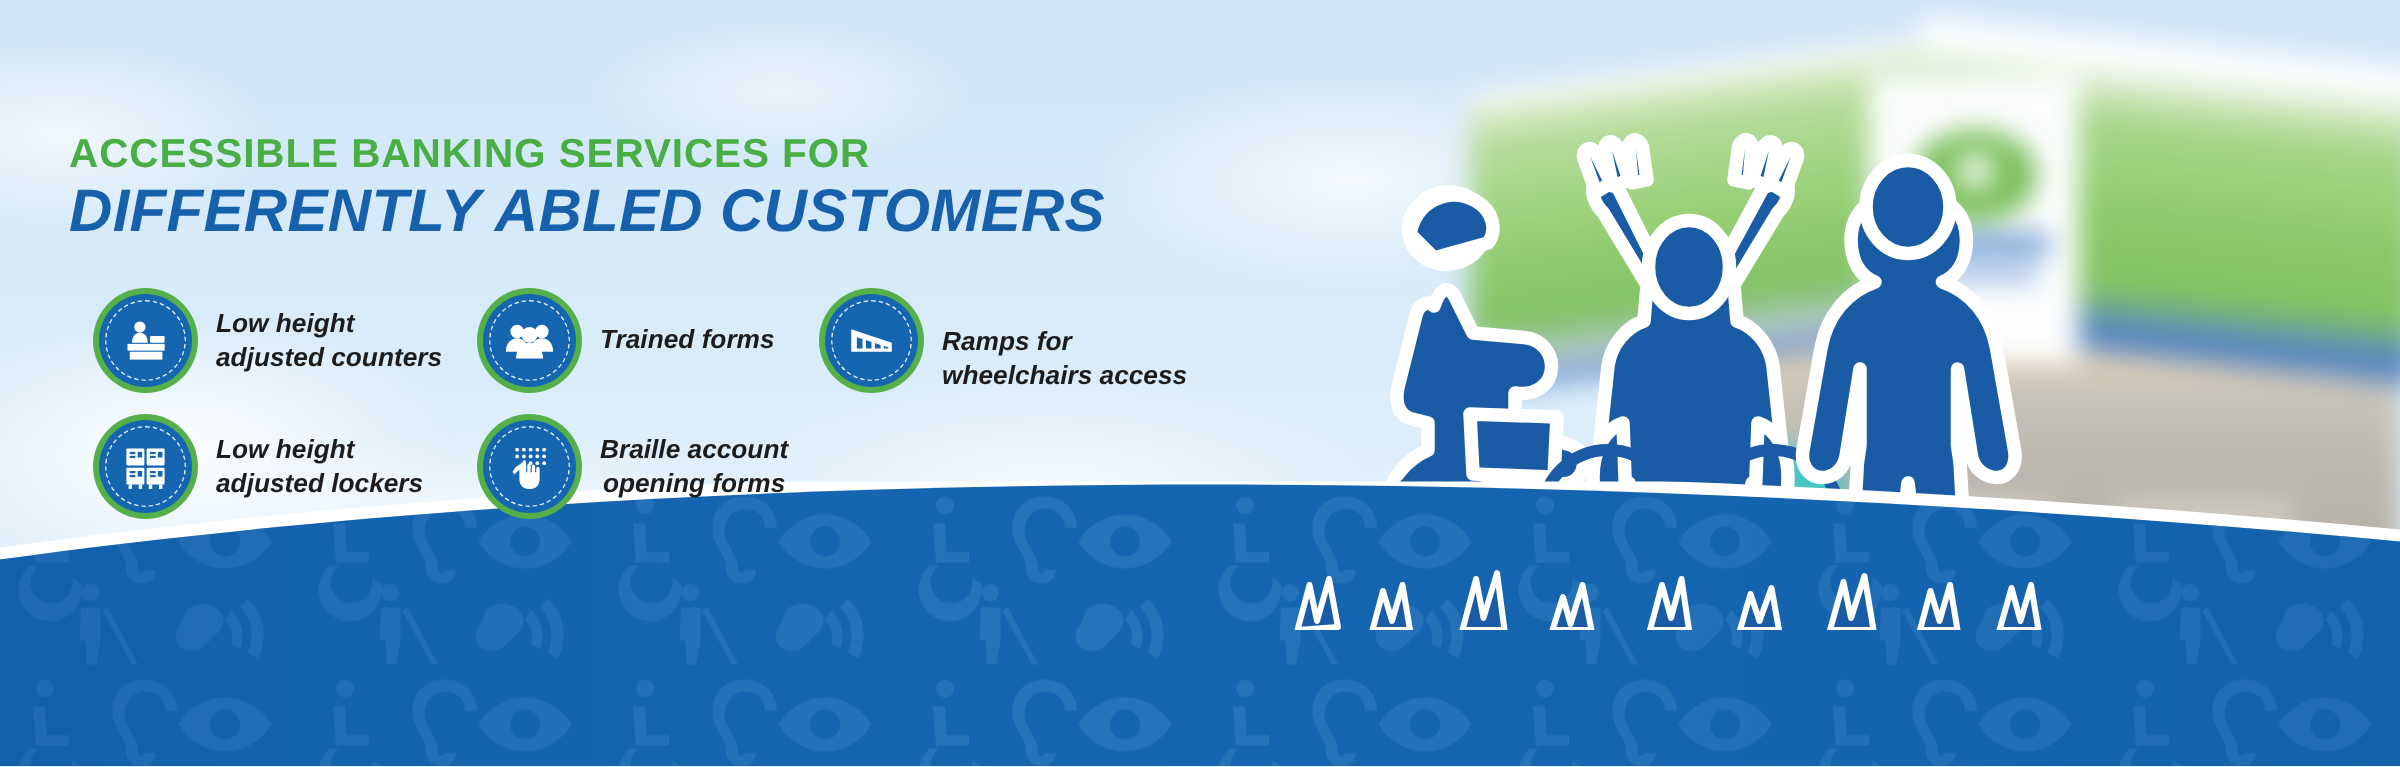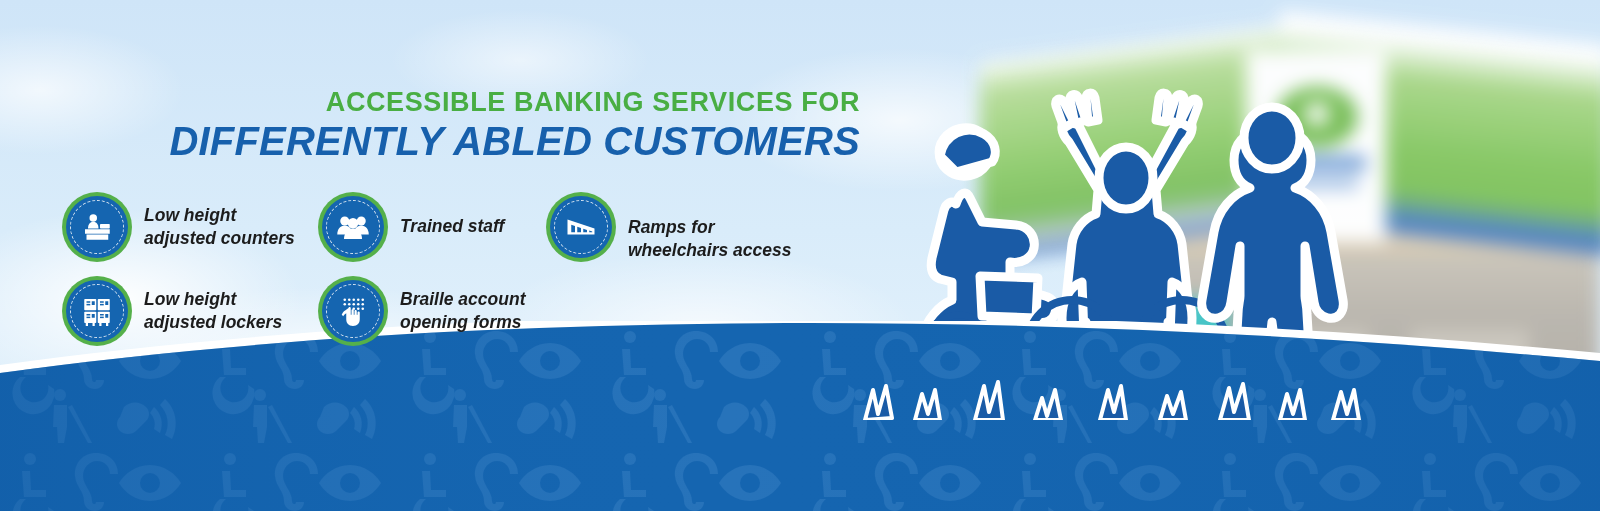--- a/index.html
+++ b/index.html
@@ -121,24 +121,23 @@
     left: 0;
     bottom: 0;
     width: 1600px;
     height: 190px;
   }
   .band svg { display:block; width:100%; height:100%; }
 
   
   .content {
     position: absolute;
-    left: 60px;
+    left: 46px;
     top: 88px;
     width: 800px;
-    text-align: right;
   }
   .eyebrow {
     font-size: 27px;
     font-weight: bold;
     letter-spacing: .6px;
     color: #49ae43;
     line-height: 1.1;
     margin: 0 0 2px 0;
     text-transform: uppercase;
   }
@@ -168,21 +167,21 @@
   }
   .feature {
     display: flex;
     align-items: center;
     gap: 12px;
   }
   .f-counters { width: 256px; }
   .f-staff    { width: 228px; }
   .f-ramps    { width: 270px; align-items: flex-end; }
   .f-lockers  { width: 256px; }
-  .f-braille  { width: 260px; }
+  .f-braille  { width: 260px; text-align: center; }
 
   .badge {
     position: relative;
     width: 70px;
     height: 70px;
     flex: 0 0 70px;
     border-radius: 50%;
     background: #55b04a;
     display: flex;
     align-items: center;
@@ -383,21 +382,21 @@
           <div class="badge-dash"></div>
           <svg viewBox="0 0 48 48" xmlns="http://www.w3.org/2000/svg">
             <circle cx="13" cy="16" r="6"></circle>
             <path d="M3,34 c0,-7 4,-12 10,-12 c6,0 10,5 10,12 z"></path>
             <circle cx="35" cy="16" r="6"></circle>
             <path d="M25,34 c0,-7 4,-12 10,-12 c6,0 10,5 10,12 z"></path>
             <circle cx="24" cy="19" r="7"></circle>
             <path d="M12,40 c0,-8 5,-14 12,-14 c7,0 12,6 12,14 z"></path>
           </svg>
         </div>
-        <div class="f-label">Trained staff</div>
+        <div class="f-label">Trained forms</div>
       </div>
 
       <div class="feature f-ramps">
         <div class="badge">
           <div class="badge-dash"></div>
           <svg viewBox="0 0 48 48" xmlns="http://www.w3.org/2000/svg">
             <path d="M6,14 L42,26 L42,34 L6,34 Z"></path>
             <g fill="#1565b0">
               <path d="M11,21 l5,1.7 l0,8.3 l-5,0 z"></path>
               <path d="M19,23.6 l5,1.7 l0,5.7 l-5,0 z"></path>

